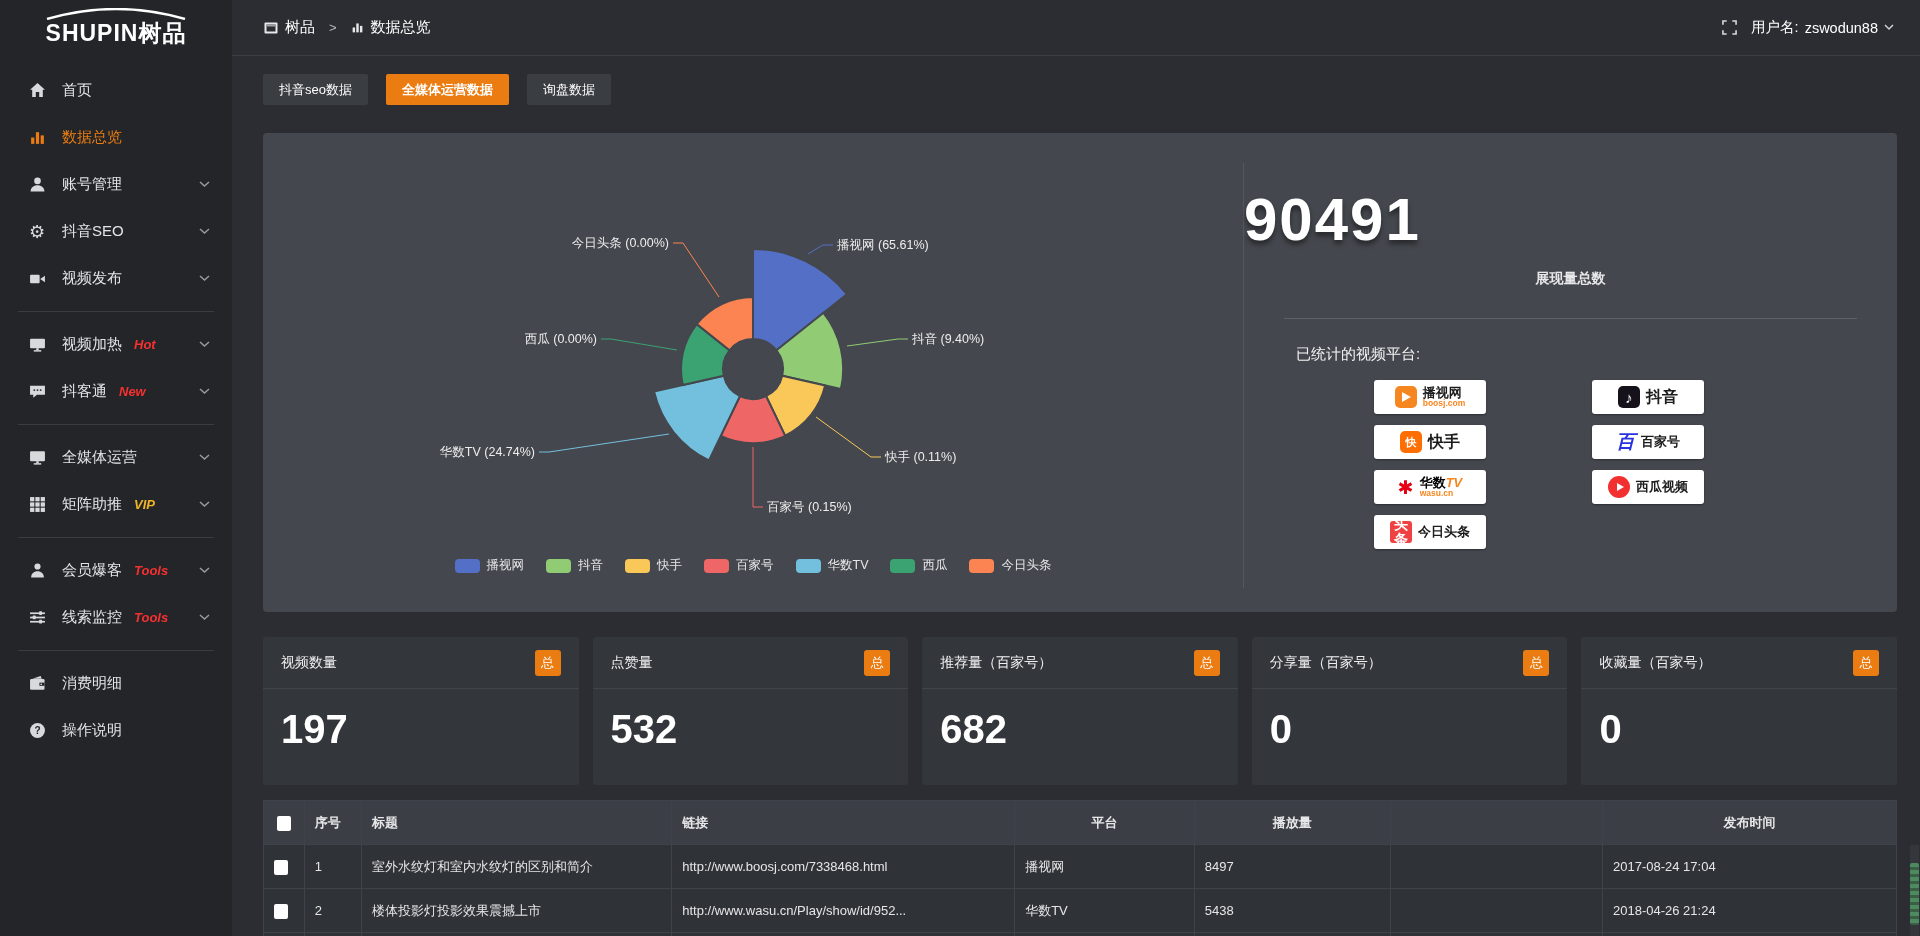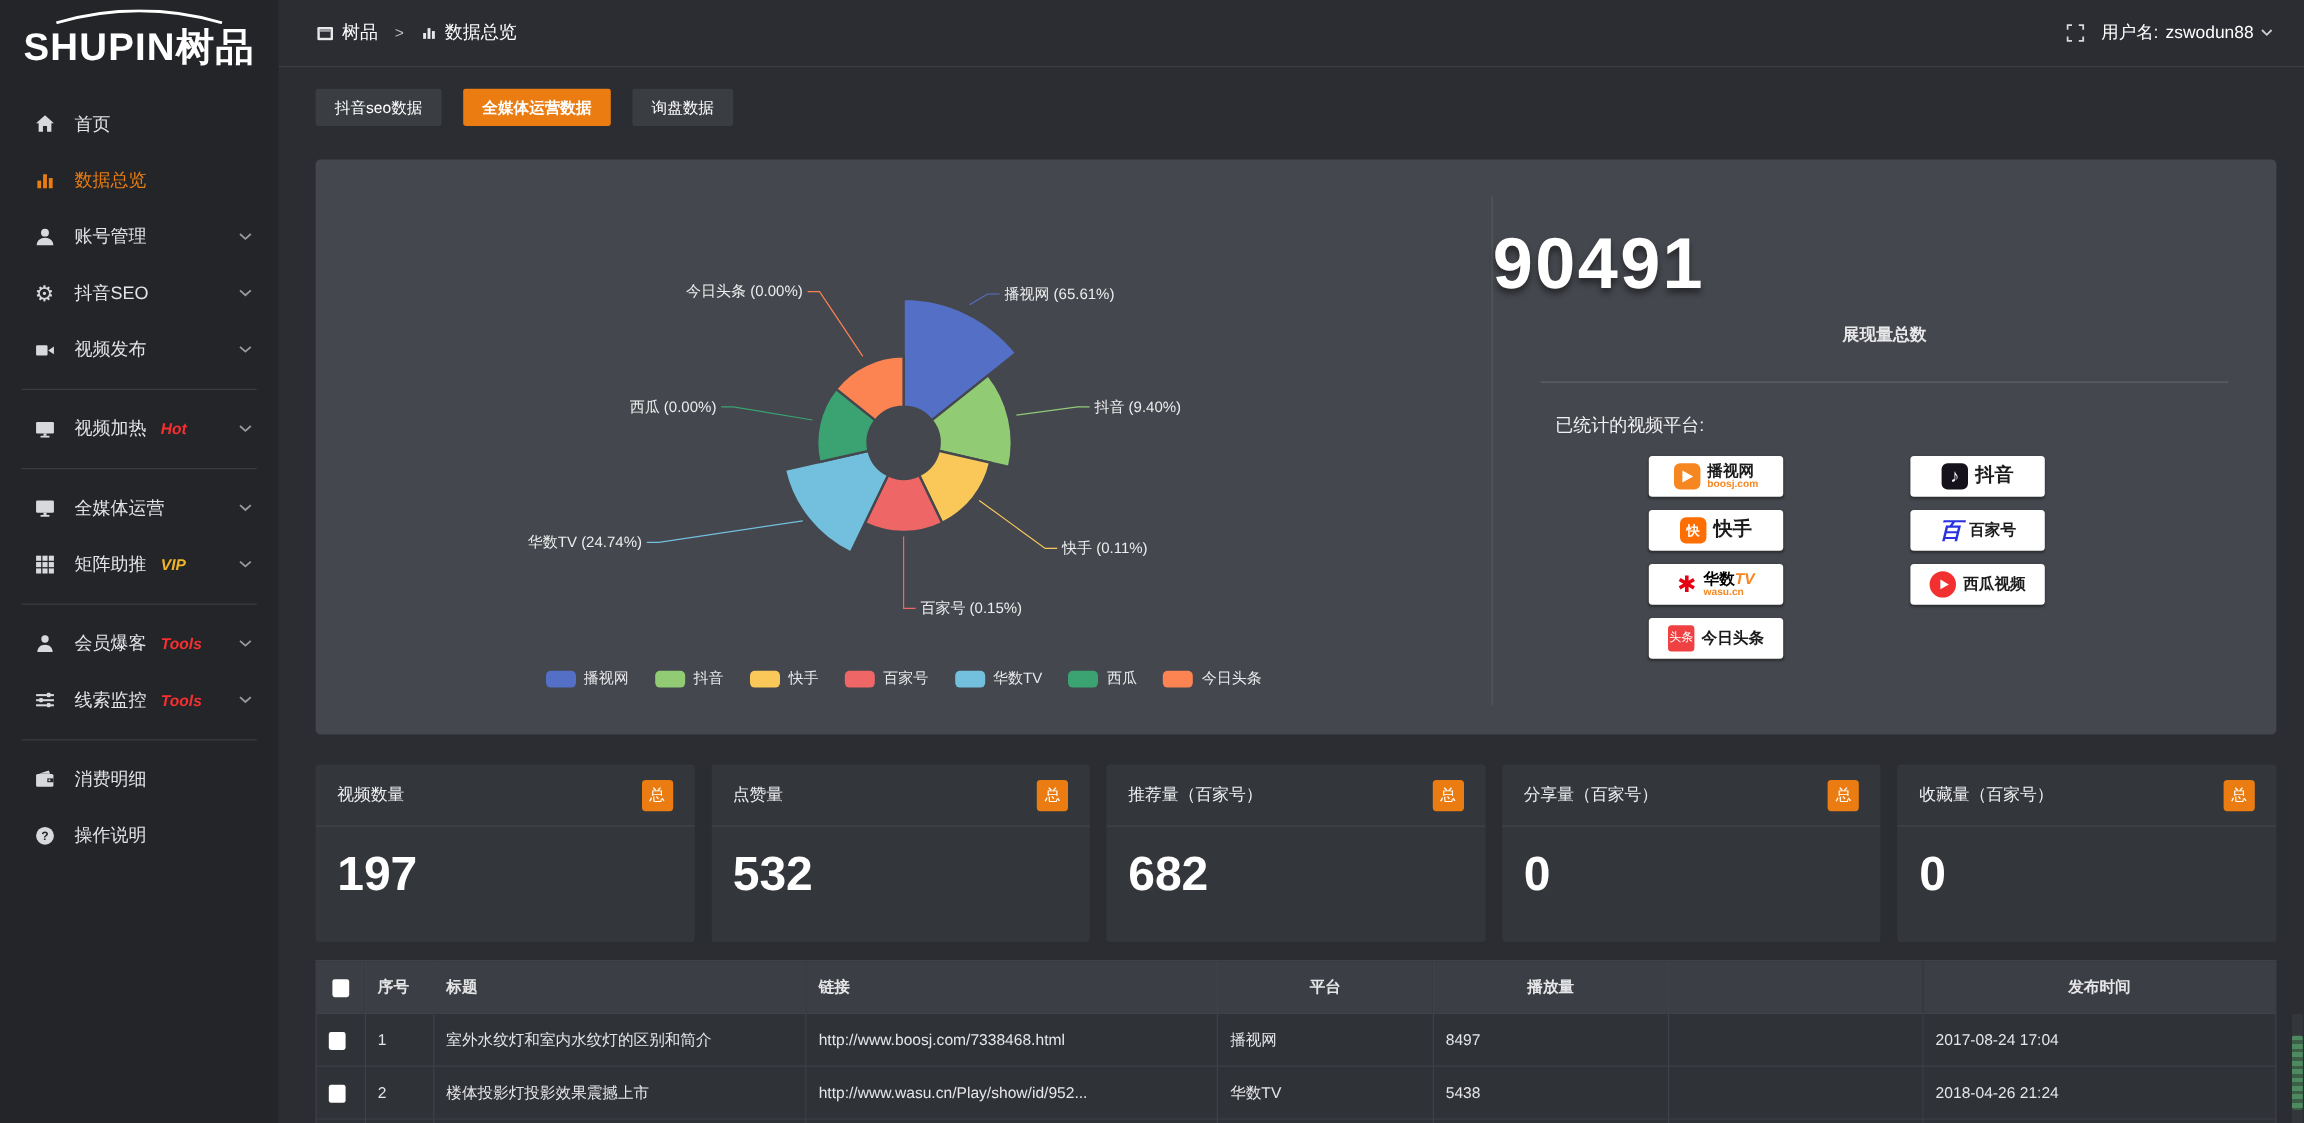--- a/index.html
+++ b/index.html
@@ -2,21 +2,21 @@
 <html><head>
 <meta charset="utf-8">
 <style>
   * { margin:0; padding:0; box-sizing:border-box; }
   html,body { width:1920px; height:936px; overflow:hidden; background:#2b2d32;
     font-family:"Liberation Sans","DejaVu Sans",sans-serif; color:#e8e8ea; }
   
   .sidebar { position:absolute; left:0; top:0; width:232px; height:936px; background:#232528; z-index:5; }
   .logo { padding:8px 0 4px; display:flex; flex-direction:column; align-items:center; }
   .logo-arc { margin-bottom:-2px; }
-  .logo-text { font-size:32px; font-weight:900; color:#fff; letter-spacing:1px; white-space:nowrap; }
+  .logo-text { font-size:23px; font-weight:900; color:#fff; letter-spacing:1px; white-space:nowrap; }
   .menu { margin-top:14px; }
   .side-item { height:47px; display:flex; align-items:center; padding:0 22px 0 26px; cursor:pointer; }
   .side-item .ic { width:22px; display:flex; justify-content:center; color:#d8d9db; flex:none; }
   .side-item .lbl { margin-left:14px; font-size:15px; color:#e3e4e6; }
   .side-item.active .lbl, .side-item.active .ic { color:#ea7c12; }
   .side-badge { margin-left:12px; font-size:13px; font-weight:bold; font-style:italic; }
   .side-chev { margin-left:auto; display:flex; }
   .side-div { height:1px; background:#3a3c40; margin:9px 18px; }
   
   .topbar { margin-left:232px; height:56px; display:flex; align-items:center;
@@ -155,20 +155,37 @@
       <div class="side-item">
         <span class="ic">
           <svg width="17" height="17" viewBox="0 0 16 16" fill="currentColor">
             <rect x="1" y="2.5" width="14" height="9" rx="1"></rect>
             <rect x="6.8" y="11.5" width="2.4" height="1.8"></rect>
             <rect x="4.5" y="13.3" width="7" height="1.4"></rect>
           </svg>
         </span>
         <span class="lbl">视频加热</span>
         <span class="side-badge" style="color:#f53030">Hot</span>
+        <span class="side-chev">
+          <svg width="11" height="7" viewBox="0 0 11 7">
+            <path d="M1 1l4.5 4L10 1" stroke="#9a9b9e" stroke-width="1.5" fill="none"></path>
+          </svg>
+        </span>
+      </div>
+      <div class="side-item">
+        <span class="ic">
+          <svg width="17" height="17" viewBox="0 0 16 16" fill="currentColor">
+            <path d="M1 2.5h14V11H7.5L4 13.8V11H1z"></path>
+            <circle cx="5" cy="6.7" r="0.9" fill="#232528"></circle>
+            <circle cx="8" cy="6.7" r="0.9" fill="#232528"></circle>
+            <circle cx="11" cy="6.7" r="0.9" fill="#232528"></circle>
+          </svg>
+        </span>
+        <span class="lbl">抖客通</span>
+        <span class="side-badge" style="color:#f53030">New</span>
         <span class="side-chev">
           <svg width="11" height="7" viewBox="0 0 11 7">
             <path d="M1 1l4.5 4L10 1" stroke="#9a9b9e" stroke-width="1.5" fill="none"></path>
           </svg>
         </span>
       </div>
       <div class="side-div"></div>
       <div class="side-item">
         <span class="ic">
           <svg width="17" height="17" viewBox="0 0 16 16" fill="currentColor">
@@ -392,21 +409,21 @@
             </div>
             <div class="plat-badge">
               <span style="color:#e60012;font-weight:900;font-size:19px">✱</span>
               <span class="ptxt">
                 <b><span style="color:#000000">华数</span><span style="color:#f6861f;font-style:italic">TV</span></b>
                 <i style="color:#f6861f">wasu.cn</i>
               </span>
             </div>
             <div class="plat-badge">
               <span class="pmark" style="background:#f04142;border-radius:3px">
-                <span style="color:#fff;font-size:10px;font-weight:normal;line-height:1.05;text-align:center">头条</span>
+                <span style="color:#fff;font-size:14px;font-weight:bold;line-height:1.05;text-align:center">头条</span>
               </span>
               <span class="ptxt">
                 <b>今日头条</b>
               </span>
             </div>
           </div>
           <div class="plat-col">
             <div class="plat-badge">
               <span class="pmark" style="background:#15121c;border-radius:5px">
                 <span style="color:#fff;font-weight:bold;font-size:15px">♪</span>

